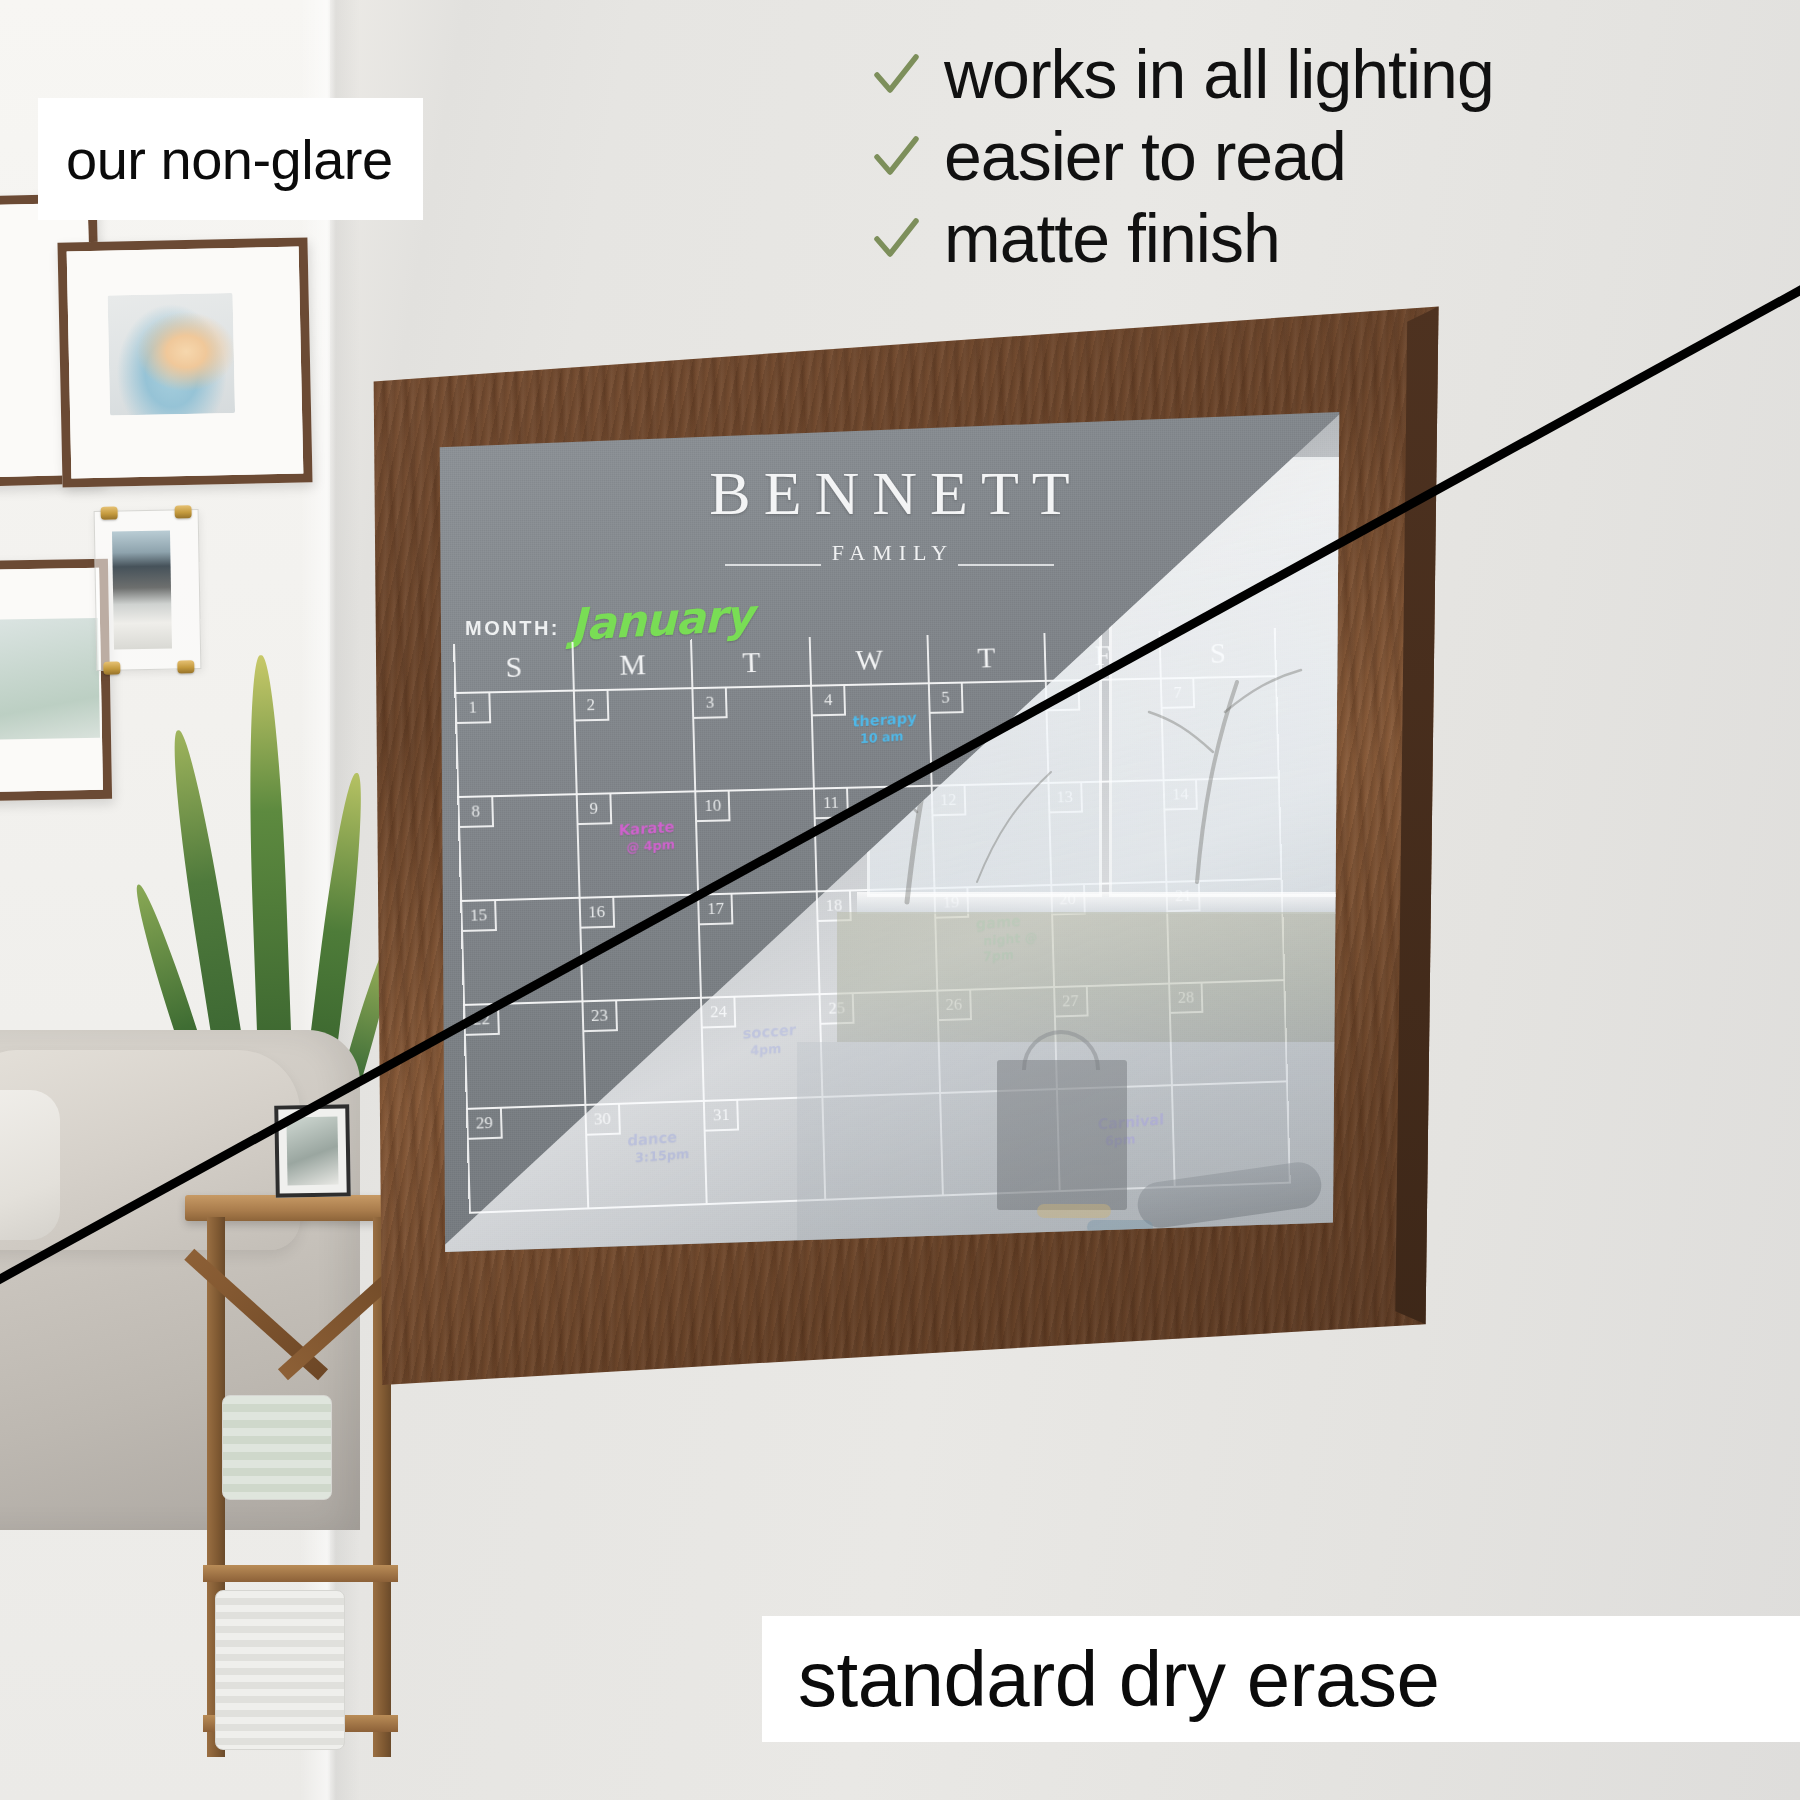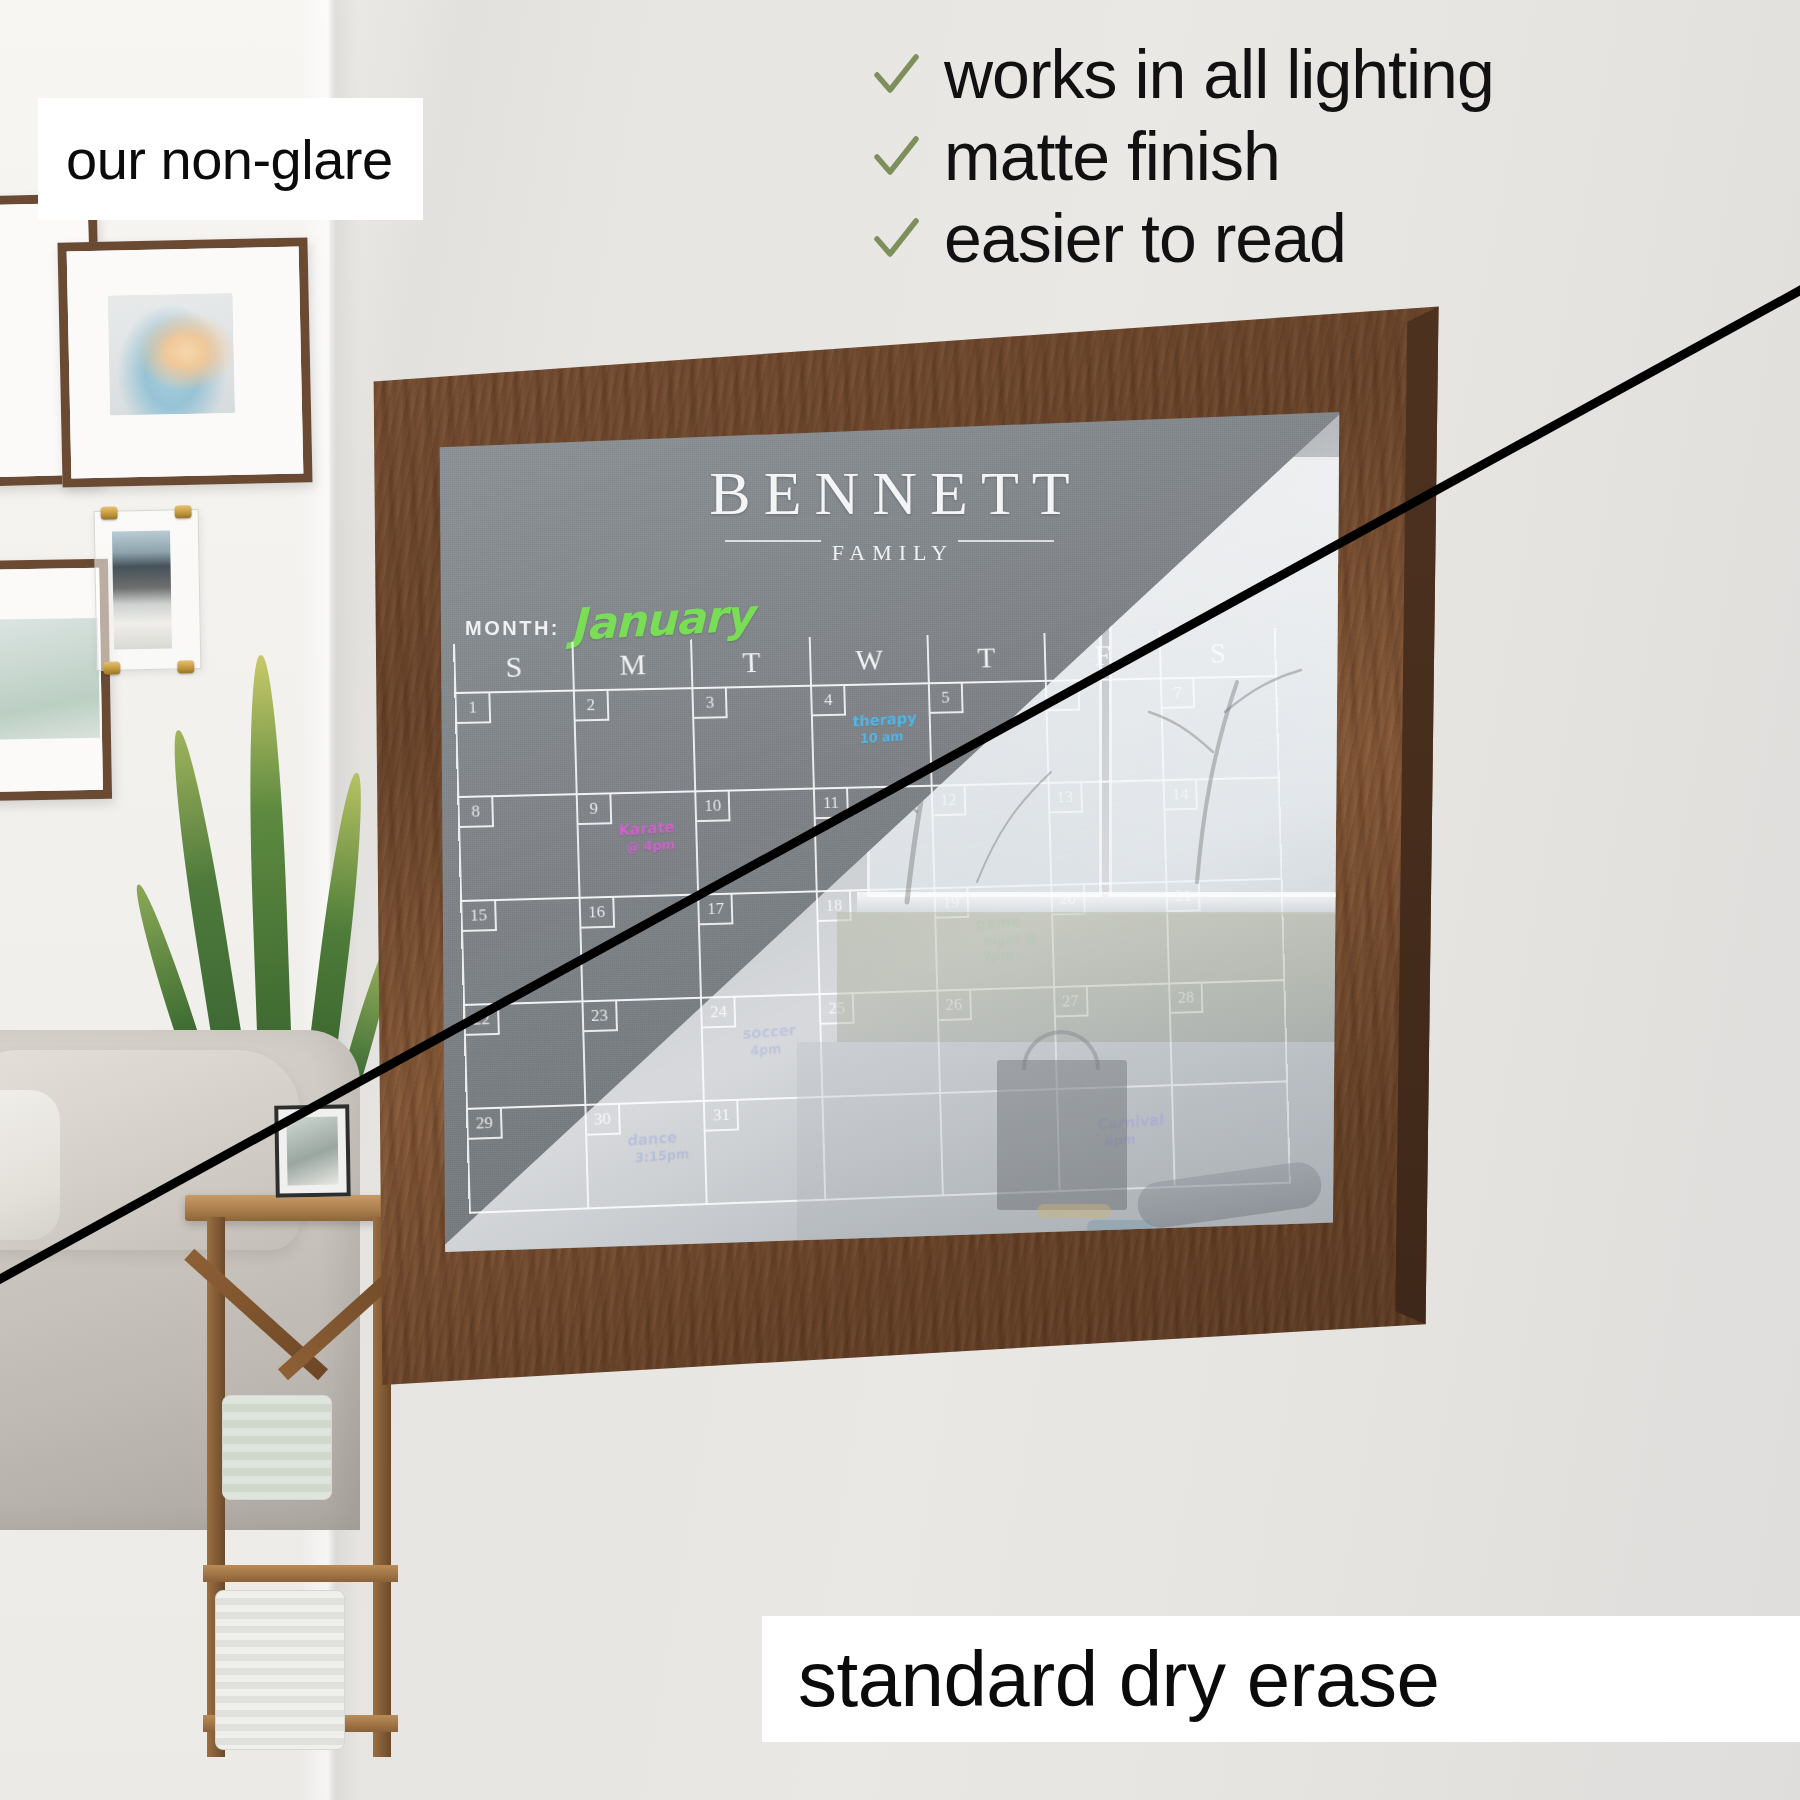--- a/index.html
+++ b/index.html
@@ -202,21 +202,21 @@
   #board-title {
     position: absolute; left: 0; right: 0; top: 46px;
     text-align: center;
     font-family: Liberation Serif, serif;
     font-size: 62px; letter-spacing: 13px; color: #f3f4f5;
     text-indent: 13px;
     text-shadow: 0 1px 3px rgba(0,0,0,0.22);
   }
   #board-subtitle-row {
     position: absolute; left: 0; right: 0; top: 128px;
-    display: flex; align-items: flex-start; justify-content: center; gap: 4px;
+    display: flex; align-items: flex-end; justify-content: center; gap: 4px;
   }
   #board-subtitle-row .rule { width: 96px; height: 2px; background: rgba(244,245,246,0.78); }
   #board-subtitle {
     font-family: "Liberation Serif", serif;
     font-size: 22px; letter-spacing: 7px; color: #f0f1f2; text-indent: 7px;
   }
 
   
   #month-row {
     position: absolute; left: 28px; top: 182px;
@@ -621,23 +621,23 @@
       <div class="feature">
         <span class="check-icon"><svg viewBox="0 0 52 52" width="52" height="52">
             <path d="M7 27 L20 42 L46 9" fill="none" stroke="#7d8f5b" stroke-width="5.5" stroke-linecap="round" stroke-linejoin="round"></path>
           </svg></span>
         <span class="feature-text">works in all lighting</span>
       </div>
       <div class="feature">
         <span class="check-icon"><svg viewBox="0 0 52 52" width="52" height="52">
             <path d="M7 27 L20 42 L46 9" fill="none" stroke="#7d8f5b" stroke-width="5.5" stroke-linecap="round" stroke-linejoin="round"></path>
           </svg></span>
-        <span class="feature-text">matte finish</span>
+        <span class="feature-text">easier to read</span>
       </div>
       <div class="feature">
         <span class="check-icon"><svg viewBox="0 0 52 52" width="52" height="52">
             <path d="M7 27 L20 42 L46 9" fill="none" stroke="#7d8f5b" stroke-width="5.5" stroke-linecap="round" stroke-linejoin="round"></path>
           </svg></span>
-        <span class="feature-text">easier to read</span>
+        <span class="feature-text">matte finish</span>
       </div>
     </div>
 
 </div>
 
 </body></html>

